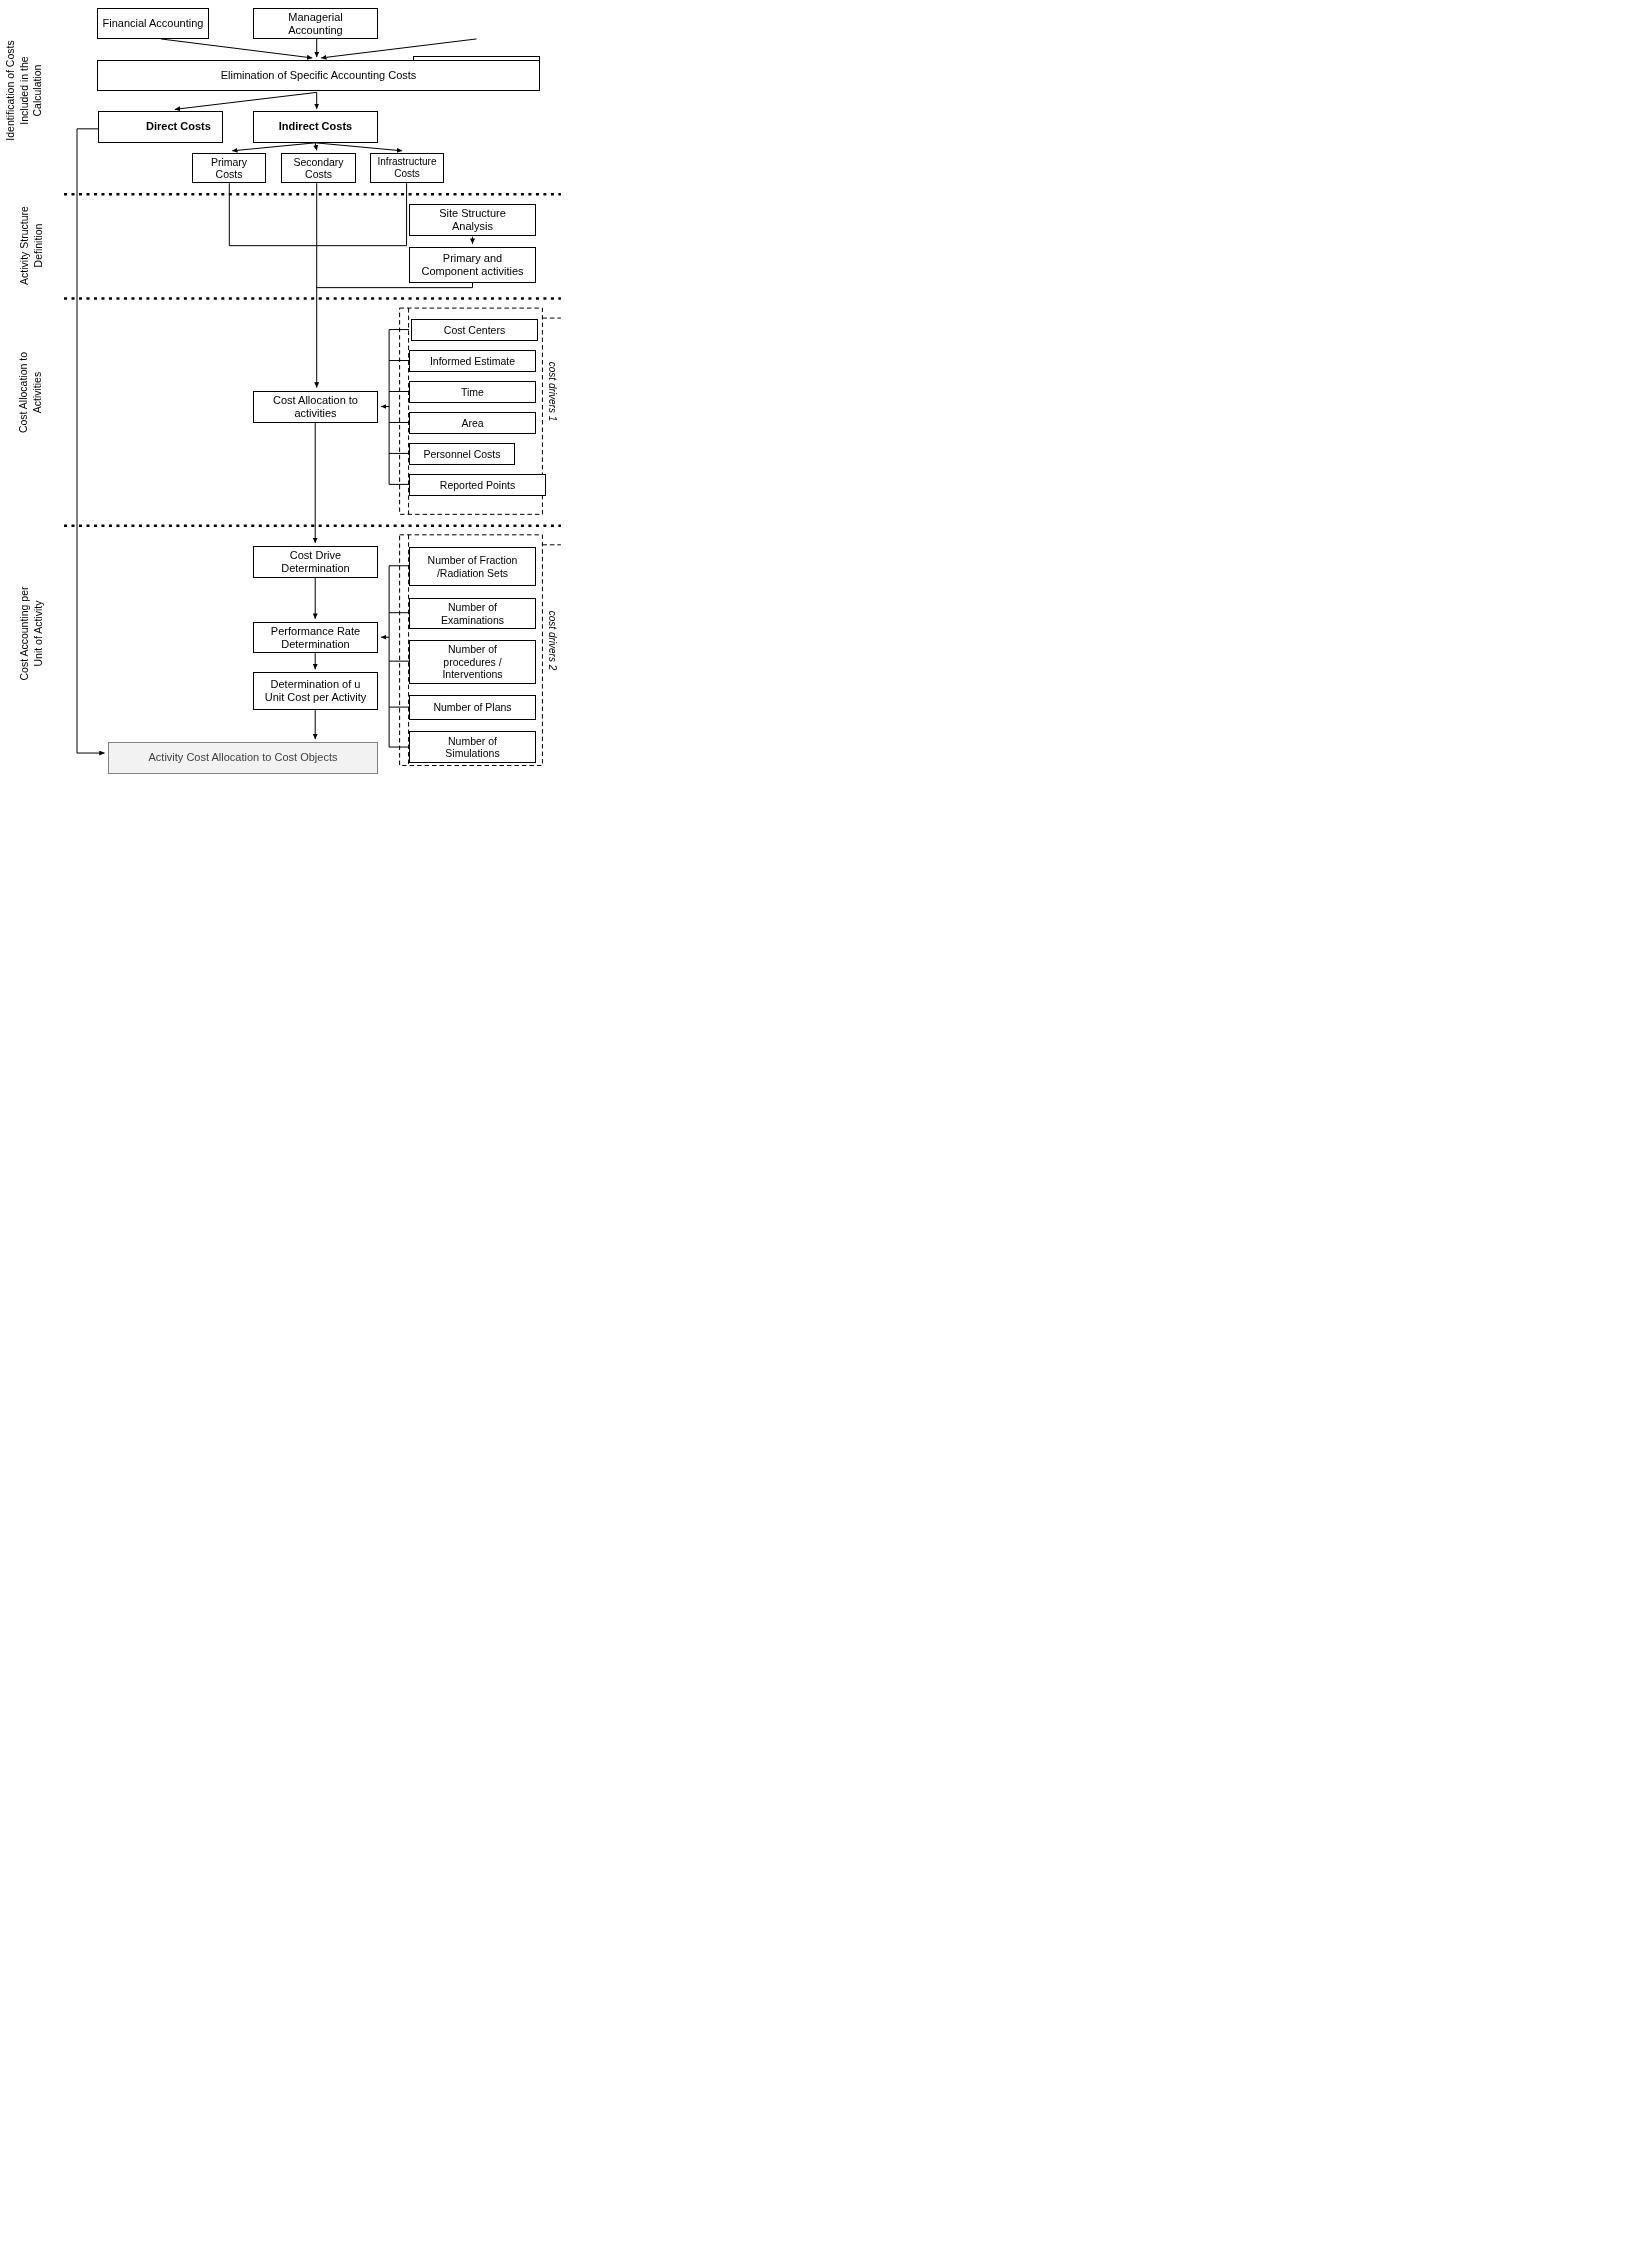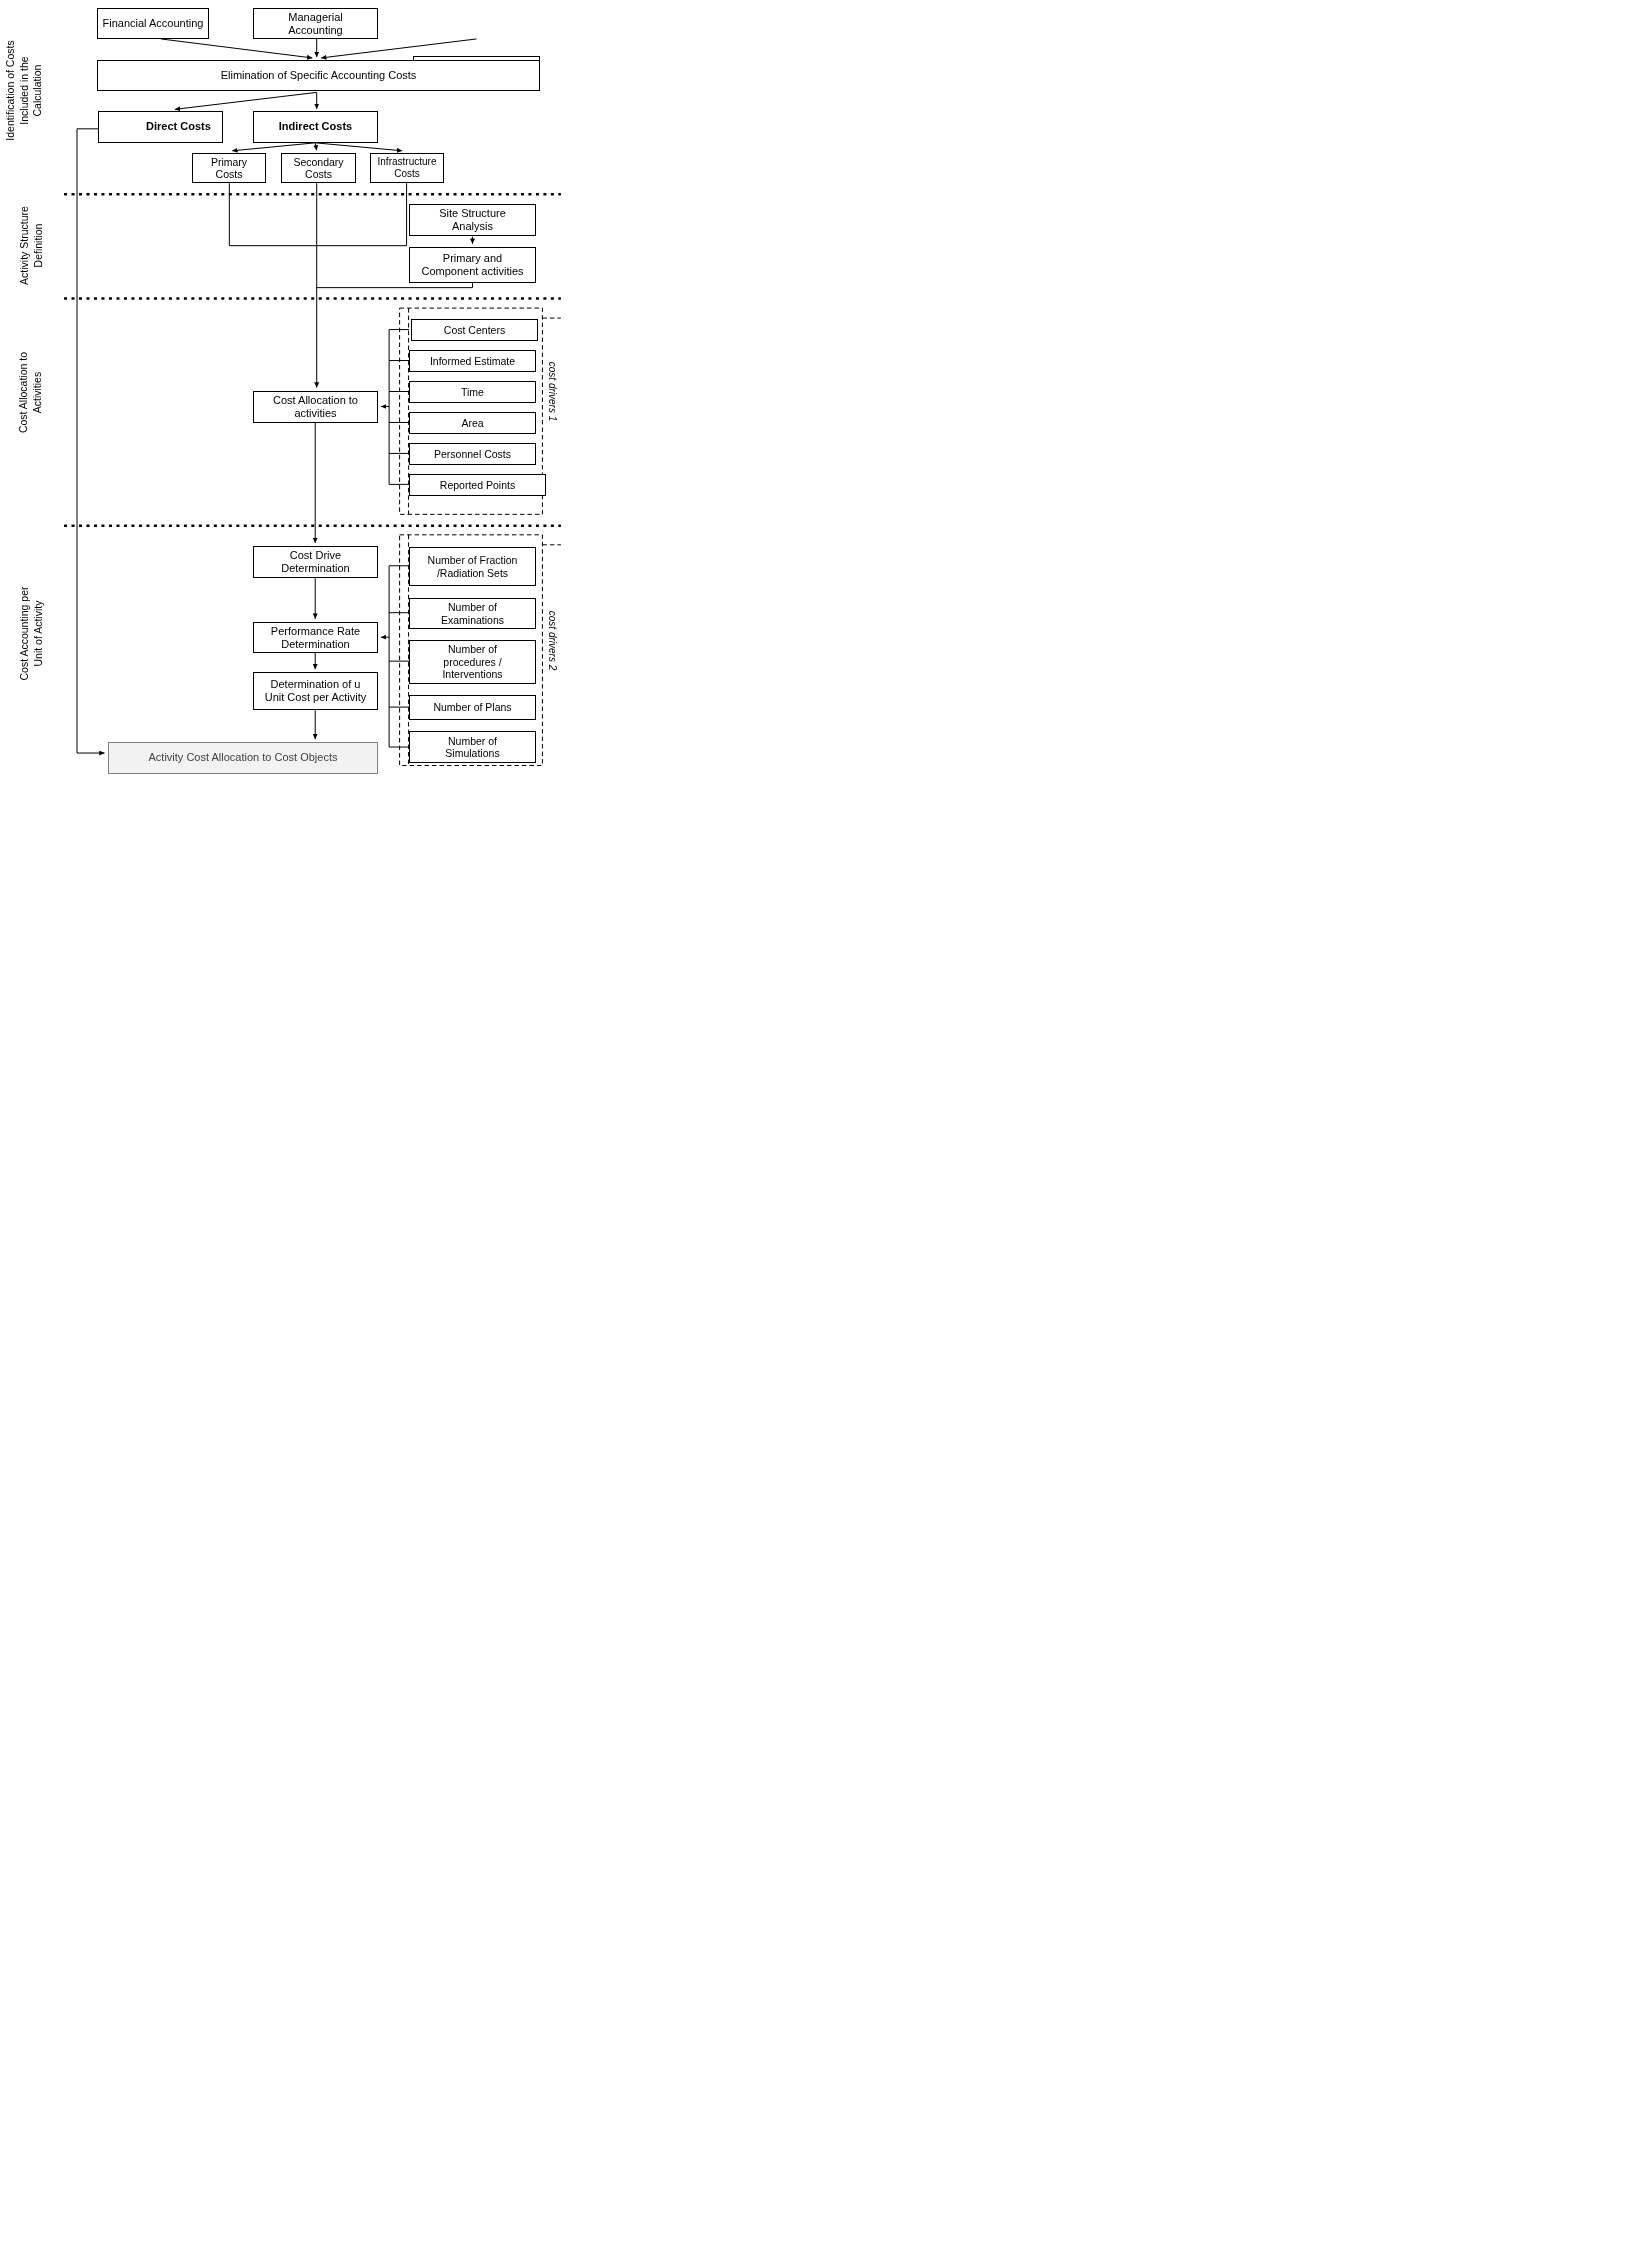--- a/index.html
+++ b/index.html
@@ -161,21 +161,21 @@
   <div class="box" style="left:409px;top:247px;width:127px;height:36px;">Primary and
 Component activities</div>
 
   <div class="box" style="left:253px;top:391px;width:125px;height:31.5px;">Cost Allocation to
 activities</div>
 
   <div class="box driver" style="left:411px;top:319px;width:127px;height:21.5px;">Cost Centers</div>
   <div class="box driver" style="left:409px;top:350px;width:127px;height:21.5px;">Informed Estimate</div>
   <div class="box driver" style="left:409px;top:381px;width:127px;height:21.5px;">Time</div>
   <div class="box driver" style="left:409px;top:412px;width:127px;height:21.5px;">Area</div>
-  <div class="box driver" style="left:409px;top:443px;width:127px;height:21.5px;">Personnel Costs</div>
+  <div class="box driver" style="left:409px;top:443px;width:106px;height:21.5px;">Personnel Costs</div>
   <div class="box driver" style="left:409px;top:474px;width:137px;height:21.5px;">Reported Points</div>
 
   <div class="box" style="left:253px;top:546px;width:125px;height:31.5px;">Cost Drive
 Determination</div>
   <div class="box" style="left:253px;top:622px;width:125px;height:31px;">Performance Rate
 Determination</div>
   <div class="box" style="left:253px;top:672px;width:125px;height:38px;">Determination of u
 Unit Cost per Activity</div>
 
   <div class="box driver" style="left:409px;top:547px;width:127px;height:39px;">Number of Fraction

